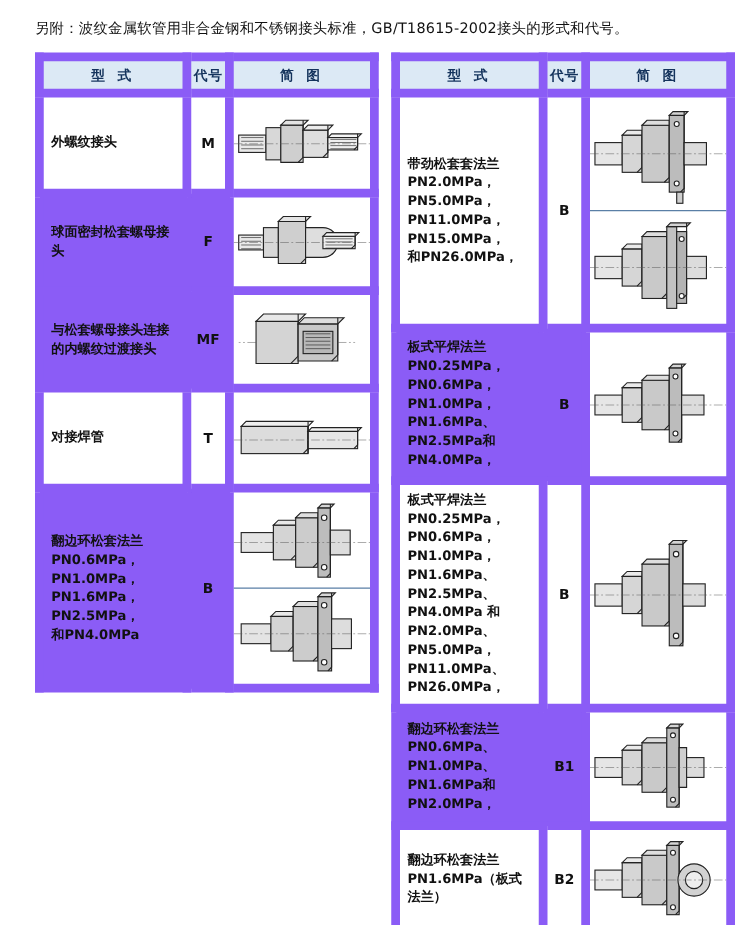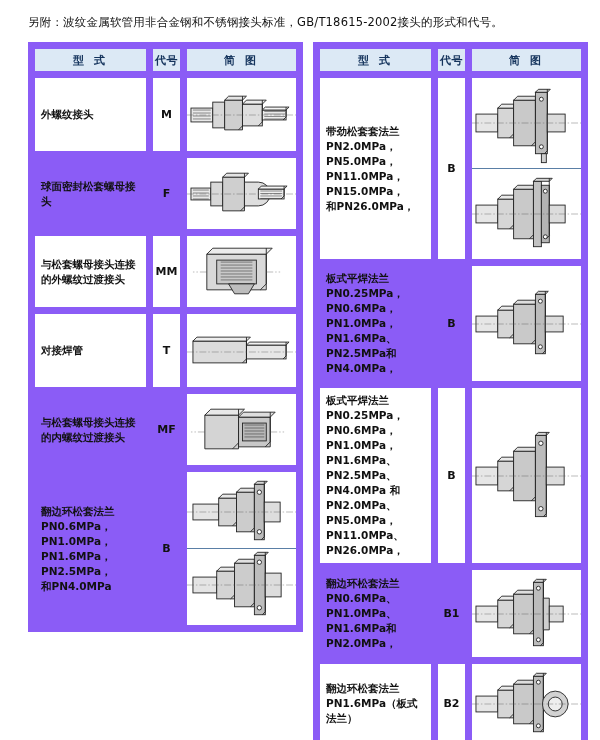--- a/index.html
+++ b/index.html
@@ -162,84 +162,63 @@
                 <path d="M98 21 v10 l-3 3"></path>
                 <path d="M74 26 h22 M74 28.5 h22 M74 31 h22 M74 33.5 h22" stroke-width="0.5"></path>
                 <path d="M6 25 h16 M6 28 h16 M6 31 h16 M6 34 h16" stroke-width="0.5"></path>
                 <path d="M0 29 h110" stroke="#555" stroke-width="0.4" stroke-dasharray="7 2 1.5 2"></path>
               </g>
             </svg>
           </div>
         </td>
       </tr>
 
-      <tr style="height:78px;">
-        <td class="white">
-          <div class="celltxt">与松套螺母接头连接的外螺纹过渡接头</div>
-        </td>
-        <td class="white code">MM</td>
-        <td class="figcell">
-          <div class="figwrap">
-            <svg width="110" height="64" viewBox="0 0 110 64">
-              <g fill="none" stroke="#222" stroke-width="0.9">
-                <path d="M20 14 h60 v36 h-60 z" fill="#d9d9d9"></path>
-                <path d="M20 14 l6 -6 h60 l-6 6 z" fill="#ebebeb"></path>
-                <path d="M80 8 v36 l-6 6"></path>
-                <rect x="30" y="20" width="40" height="24" fill="#c9c9c9"></rect>
-                <path d="M34 22 h32 M34 25 h32 M34 28 h32 M34 31 h32 M34 34 h32 M34 37 h32 M34 40 h32" stroke-width="0.5"></path>
-                <path d="M42 44 l6 10 h14 l6 -10 z" fill="#bdbdbd"></path>
-                <path d="M20 32 h-14 M80 32 h14" stroke="#555" stroke-width="0.4" stroke-dasharray="7 2 1.5 2"></path>
-              </g>
-            </svg>
-          </div>
-        </td>
-      </tr>
-
-      <tr style="height:80px;">
-        <td class="white">
-          <div class="celltxt">对接焊管</div>
-        </td>
-        <td class="white code">T</td>
-        <td class="figcell">
-          <div class="figwrap">
-            <svg width="110" height="56" viewBox="0 0 110 56">
-              <g fill="none" stroke="#222" stroke-width="0.9">
-                <rect x="6" y="18" width="54" height="22" fill="#dcdcdc"></rect>
-                <path d="M6 18 l4 -4 h54 l-4 4 z" fill="#eeeeee"></path>
-                <path d="M60 14 v22 l-4 4"></path>
-                <rect x="60" y="22" width="40" height="14" fill="#e6e6e6"></rect>
-                <path d="M60 22 l3 -3 h40 l-3 3 z" fill="#f2f2f2"></path>
-                <path d="M100 19 v14 l-3 3"></path>
-                <path d="M60 18 v22" stroke-width="1"></path>
-                <path d="M0 29 h110" stroke="#555" stroke-width="0.4" stroke-dasharray="7 2 1.5 2"></path>
-              </g>
-            </svg>
-          </div>
-        </td>
-      </tr>
 
       <tr style="height:78px;">
         <td class="yellow">
           <div class="celltxt">与松套螺母接头连接的内螺纹过渡接头</div>
         </td>
         <td class="yellow code">MF</td>
         <td class="figcell">
           <div class="figwrap">
             <svg width="110" height="62" viewBox="0 0 110 62">
               <g fill="none" stroke="#222" stroke-width="0.9">
                 <path d="M18 16 h34 v34 h-34 z" fill="#d4d4d4"></path>
                 <path d="M18 16 l6 -6 h34 l-6 6 z" fill="#e8e8e8"></path>
                 <path d="M52 10 v34 l-6 6"></path>
                 <path d="M52 18 h32 v30 h-32 z" fill="#c8c8c8"></path>
                 <path d="M52 18 l5 -5 h32 l-5 5 z" fill="#dedede"></path>
                 <path d="M84 13 v30 l-5 5"></path>
                 <rect x="56" y="24" width="24" height="18" fill="#b8b8b8"></rect>
                 <path d="M58 26 h20 M58 29 h20 M58 32 h20 M58 35 h20 M58 38 h20" stroke-width="0.5"></path>
                 <path d="M18 33 h-14" stroke="#555" stroke-width="0.4" stroke-dasharray="7 2 1.5 2"></path>
                 <path d="M84 33 h14" stroke="#555" stroke-width="0.4" stroke-dasharray="7 2 1.5 2"></path>
+              </g>
+            </svg>
+          </div>
+        </td>
+      </tr>
+
+      <tr style="height:80px;">
+        <td class="white">
+          <div class="celltxt">对接焊管</div>
+        </td>
+        <td class="white code">T</td>
+        <td class="figcell">
+          <div class="figwrap">
+            <svg width="110" height="56" viewBox="0 0 110 56">
+              <g fill="none" stroke="#222" stroke-width="0.9">
+                <rect x="6" y="18" width="54" height="22" fill="#dcdcdc"></rect>
+                <path d="M6 18 l4 -4 h54 l-4 4 z" fill="#eeeeee"></path>
+                <path d="M60 14 v22 l-4 4"></path>
+                <rect x="60" y="22" width="40" height="14" fill="#e6e6e6"></rect>
+                <path d="M60 22 l3 -3 h40 l-3 3 z" fill="#f2f2f2"></path>
+                <path d="M100 19 v14 l-3 3"></path>
+                <path d="M60 18 v22" stroke-width="1"></path>
+                <path d="M0 29 h110" stroke="#555" stroke-width="0.4" stroke-dasharray="7 2 1.5 2"></path>
               </g>
             </svg>
           </div>
         </td>
       </tr>
 
       <tr style="height:160px;">
         <td class="yellow">
           <div class="celltxt" style="white-space:pre-line;">翻边环松套法兰
 PN0.6MPa，PN1.0MPa，

